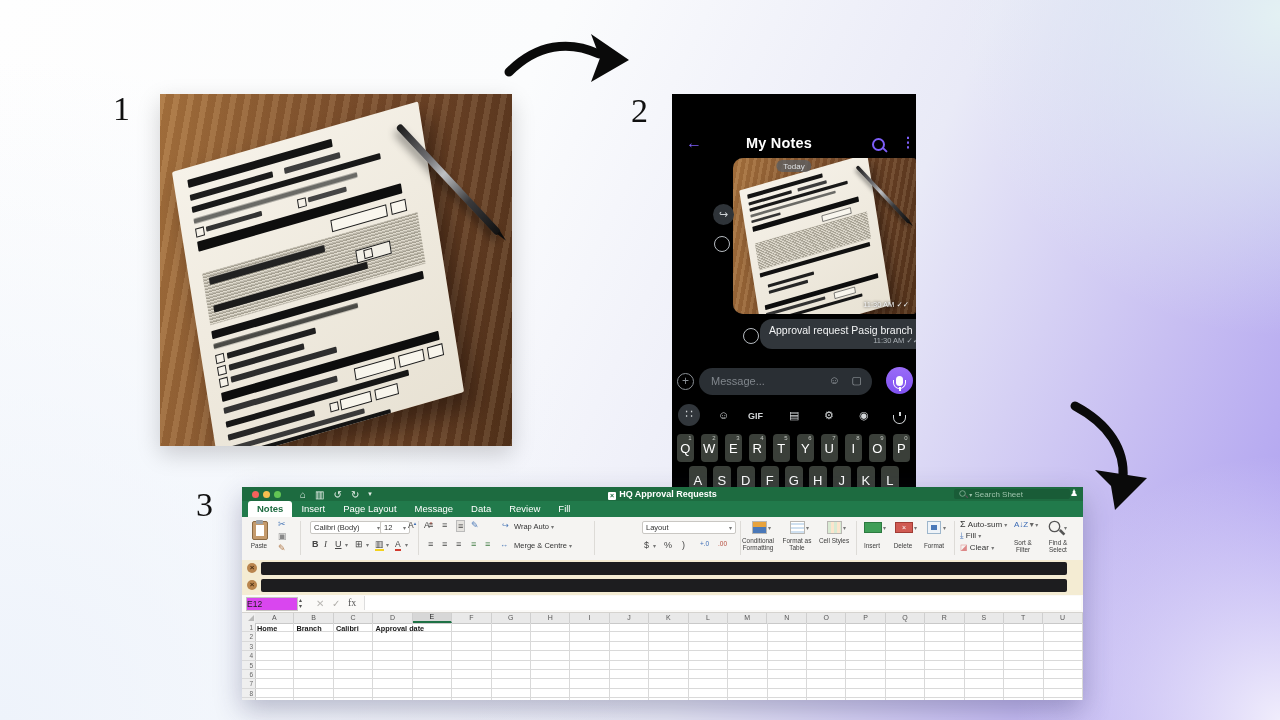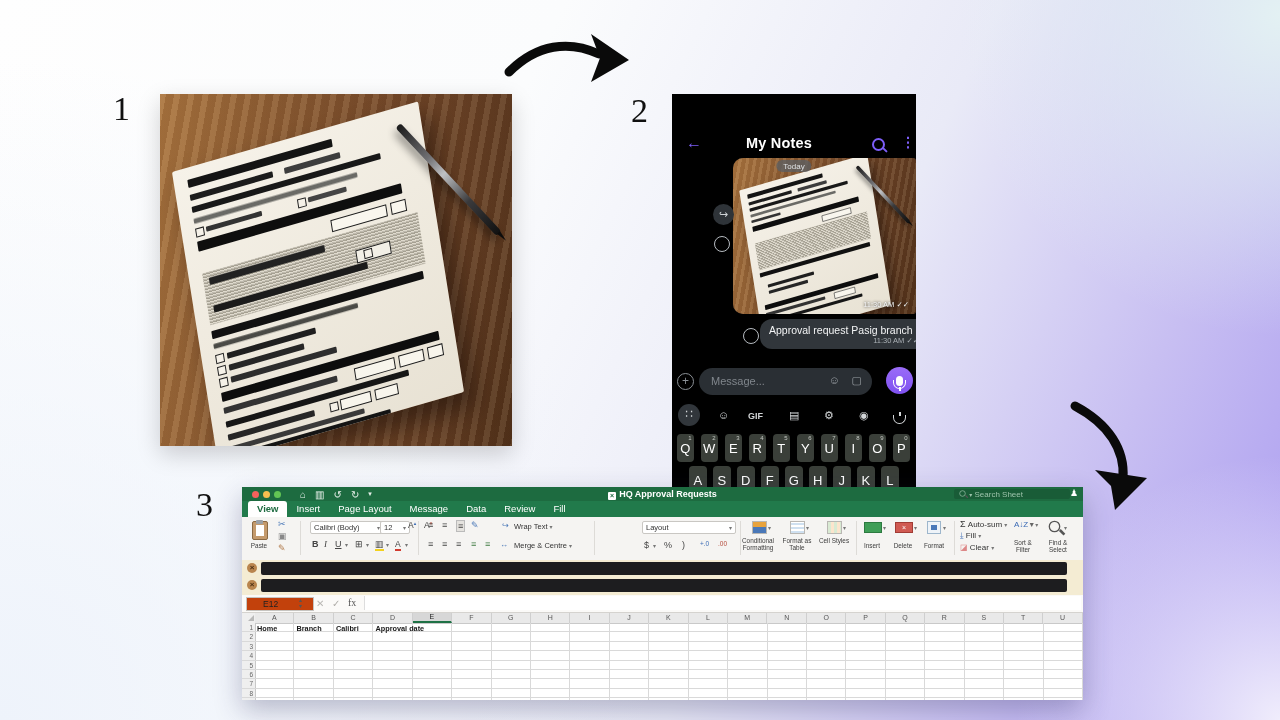--- a/index.html
+++ b/index.html
@@ -65,22 +65,22 @@
      display:flex;align-items:center;padding:0 3px;justify-content:space-between;}
   .rlab{position:absolute;font-size:6.4px;color:#3c3c3c;text-align:center;line-height:1.15;}
   .rico{position:absolute;font-size:9px;color:#444;}
   .mag2{display:inline-block;width:7px;height:7px;border:1.6px solid #555;border-radius:50%;position:relative;}
   .mag2:after{content:"";position:absolute;width:5px;height:1.6px;background:#555;right:-4.5px;bottom:-1.5px;transform:rotate(45deg);}
   .banner{position:absolute;left:0;top:73px;width:841px;height:35px;background:#f4ecd3;}
   .bannerbar{position:absolute;left:19px;width:806px;height:12.5px;background:#1d1d1f;border-radius:2px;}
   .bcirc{position:absolute;left:5px;width:10px;height:10px;border-radius:50%;background:#b9854e;color:#4c2f12;
      font-size:8px;line-height:10px;text-align:center;font-weight:bold;}
   .fbar{position:absolute;left:0;top:108px;width:841px;height:17px;background:#fbfaf8;border-bottom:1px solid #d5d3cf;display:flex;align-items:center;}
-  .namebox{position:absolute;left:4px;top:2px;width:50px;height:12px;border:1px solid #c6c4c0;background:#c2410c;font-size:8.5px;
-     display:flex;align-items:center;padding-left:16px;color:#222;}
+  .namebox{position:absolute;left:4px;top:2px;width:50px;height:12px;border:1px solid #c6c4c0;background:#d946ef;font-size:8.5px;
+     display:flex;align-items:center;padding-left:0;color:#222;}
   .colhdr{position:absolute;left:0;top:126px;width:841px;height:10px;background:#e9e9e9;border-bottom:1px solid #c9c9c9;display:flex;}
   .ch{width:39.43px;box-sizing:border-box;border-right:1px solid #cfcfcf;font-size:7px;color:#555;text-align:center;line-height:10px;}
   .ch.sel{background:#d7d7d7;border-bottom:2px solid #1e7145;color:#222;line-height:8px;}
   .gut{position:absolute;left:0;top:126px;width:13px;height:87px;background:#efefef;border-right:1px solid #c9c9c9;}
   .rn{height:9.4px;font-size:6.5px;color:#666;text-align:right;padding-right:2px;border-bottom:1px solid #d9d9d9;box-sizing:border-box;line-height:9.4px;}
   .grid{position:absolute;left:13px;top:136px;width:828px;height:77px;background:
      repeating-linear-gradient(to right,transparent 0,transparent 38.43px,#d9d9d9 38.43px,#d9d9d9 39.43px),
      repeating-linear-gradient(to bottom,transparent 0,transparent 8.4px,#d9d9d9 8.4px,#d9d9d9 9.4px);}
   .shead{position:absolute;top:0.5px;font-size:7.3px;font-weight:bold;color:#161616;white-space:nowrap;}
   .cap2{width:40px;}
@@ -310,21 +310,21 @@
       </div>
       <div class="abs" style="left:712px;top:2px;width:112px;height:10px;background:#18593а;background:#195c37;border-radius:2px;color:#9cc3aa;font-size:8px;line-height:10px;padding-left:4px;">
         <span class="mag2" style="border-color:#9cc3aa;transform:scale(.7);display:inline-block;vertical-align:-1px;"></span>
         <span style="font-size:6px;">▾</span>
         <span>Search Sheet</span>
       </div>
       <span class="abs" style="left:828px;top:1px;color:#fff;font-size:9px;">♟</span>
     </div>
 
     <div class="xl-tabs">
-      <span class="xtab active" style="margin-left:6px;">View</span>
+      <span class="xtab active" style="margin-left:6px;">Notes</span>
       <span class="xtab">Insert</span>
       <span class="xtab">Page Layout</span>
       <span class="xtab">Message</span>
       <span class="xtab">Data</span>
       <span class="xtab">Review</span>
       <span class="xtab">Fill</span>
       <span class="abs" style="left:766px;top:17px;color:#fff;font-size:9px;"><span>↗</span> <span>Share</span></span>
       <span class="abs" style="left:826px;top:18px;color:#cfe4d6;font-size:8px;">∧</span>
     </div>
 
@@ -366,21 +366,21 @@
       <span class="rico" style="left:200px;top:3px;">≡</span>
       <span class="rico" style="left:214px;top:3px;background:#e4e2de;border:1px solid #bbb;padding:0 1px;">≡</span>
       <span class="rico" style="left:229px;top:3px;color:#4a78b8;">✎</span>
       <span class="rico" style="left:186px;top:22px;">≡</span>
       <span class="rico" style="left:200px;top:22px;">≡</span>
       <span class="rico" style="left:214px;top:22px;">≡</span>
       <span class="rico" style="left:229px;top:22px;color:#3f7a42;">≡</span>
       <span class="rico" style="left:243px;top:22px;color:#3f7a42;">≡</span>
 
       <span class="rico" style="left:260px;top:4px;color:#4a78b8;font-size:8px;">↪</span>
-      <span class="abs" style="left:272px;top:5px;font-size:7.5px;color:#333;"><span>Wrap Text</span> <span style="font-size:6px;color:#777;">▾</span></span>
+      <span class="abs" style="left:272px;top:5px;font-size:7.5px;color:#333;"><span>Wrap Auto</span> <span style="font-size:6px;color:#777;">▾</span></span>
       <span class="rico" style="left:258px;top:23px;color:#4a78b8;font-size:8px;">↔</span>
       <span class="abs" style="left:272px;top:24px;font-size:7.5px;color:#333;"><span>Merge &amp; Centre</span> <span style="font-size:6px;color:#777;">▾</span></span>
       <div class="rdiv" style="left:352px;"></div>
 
       <div class="rbox" style="left:400px;top:4px;width:86px;">
           <span>Layout</span>
           <span style="font-size:6px;color:#777;">▾</span>
         </div>
       <span class="rico" style="left:402px;top:23px;">$</span>
       <span class="rico" style="left:411px;top:25px;font-size:6px;color:#777;">▾</span>

